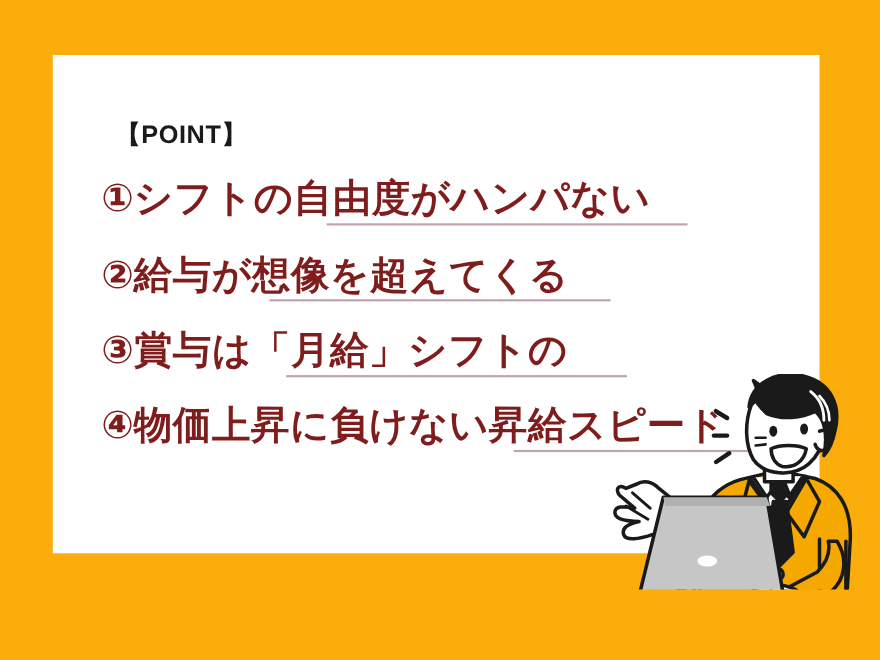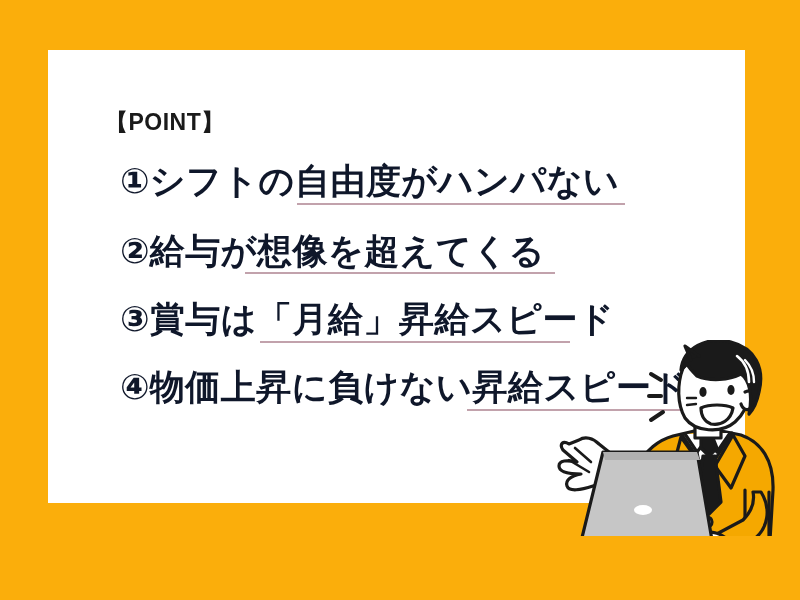--- a/index.html
+++ b/index.html
@@ -37,25 +37,25 @@
     font-size: 23px;
     font-weight: bold;
     color: #1A1A1A;
     letter-spacing: 0.5px;
     white-space: nowrap;
     line-height: 1;
   }
   
   .point-line {
     position: absolute;
-    left: 120px;
+    left: 92px;
     white-space: nowrap;
     font-size: 35px;
     font-weight: bold;
-    color: #0f172a;
+    color: #7f1d1d;
     line-height: 1;
     letter-spacing: 0.5px;
   }
   .point-line .num {
     font-weight: bold;
     letter-spacing: 0px;
   }
   .point-line .plain {
     font-weight: bold;
   }
@@ -104,21 +104,21 @@
     <span class="num">①</span><span class="plain">シフトの</span><span class="marked">自由度がハンパない</span>
   </div>
   <div class="underline" id="ul1"></div>
 
   <div class="point-line" id="line2">
     <span class="num">②</span><span class="plain">給与が</span><span class="marked">想像を超えてくる</span>
   </div>
   <div class="underline" id="ul2"></div>
 
   <div class="point-line" id="line3">
-    <span class="num">③</span><span class="plain">賞与は</span><span class="marked">「月給」昇給スピード</span>
+    <span class="num">③</span><span class="plain">賞与は</span><span class="marked">「月給」シフトの</span>
   </div>
   <div class="underline" id="ul3"></div>
 
   <div class="point-line" id="line4">
     <span class="num">④</span><span class="plain">物価上昇に負けない</span><span class="marked">昇給スピード</span>
   </div>
   <div class="underline" id="ul4"></div>
 
   <div id="illustration">
     <svg viewBox="0 0 245 260" xmlns="http://www.w3.org/2000/svg">

